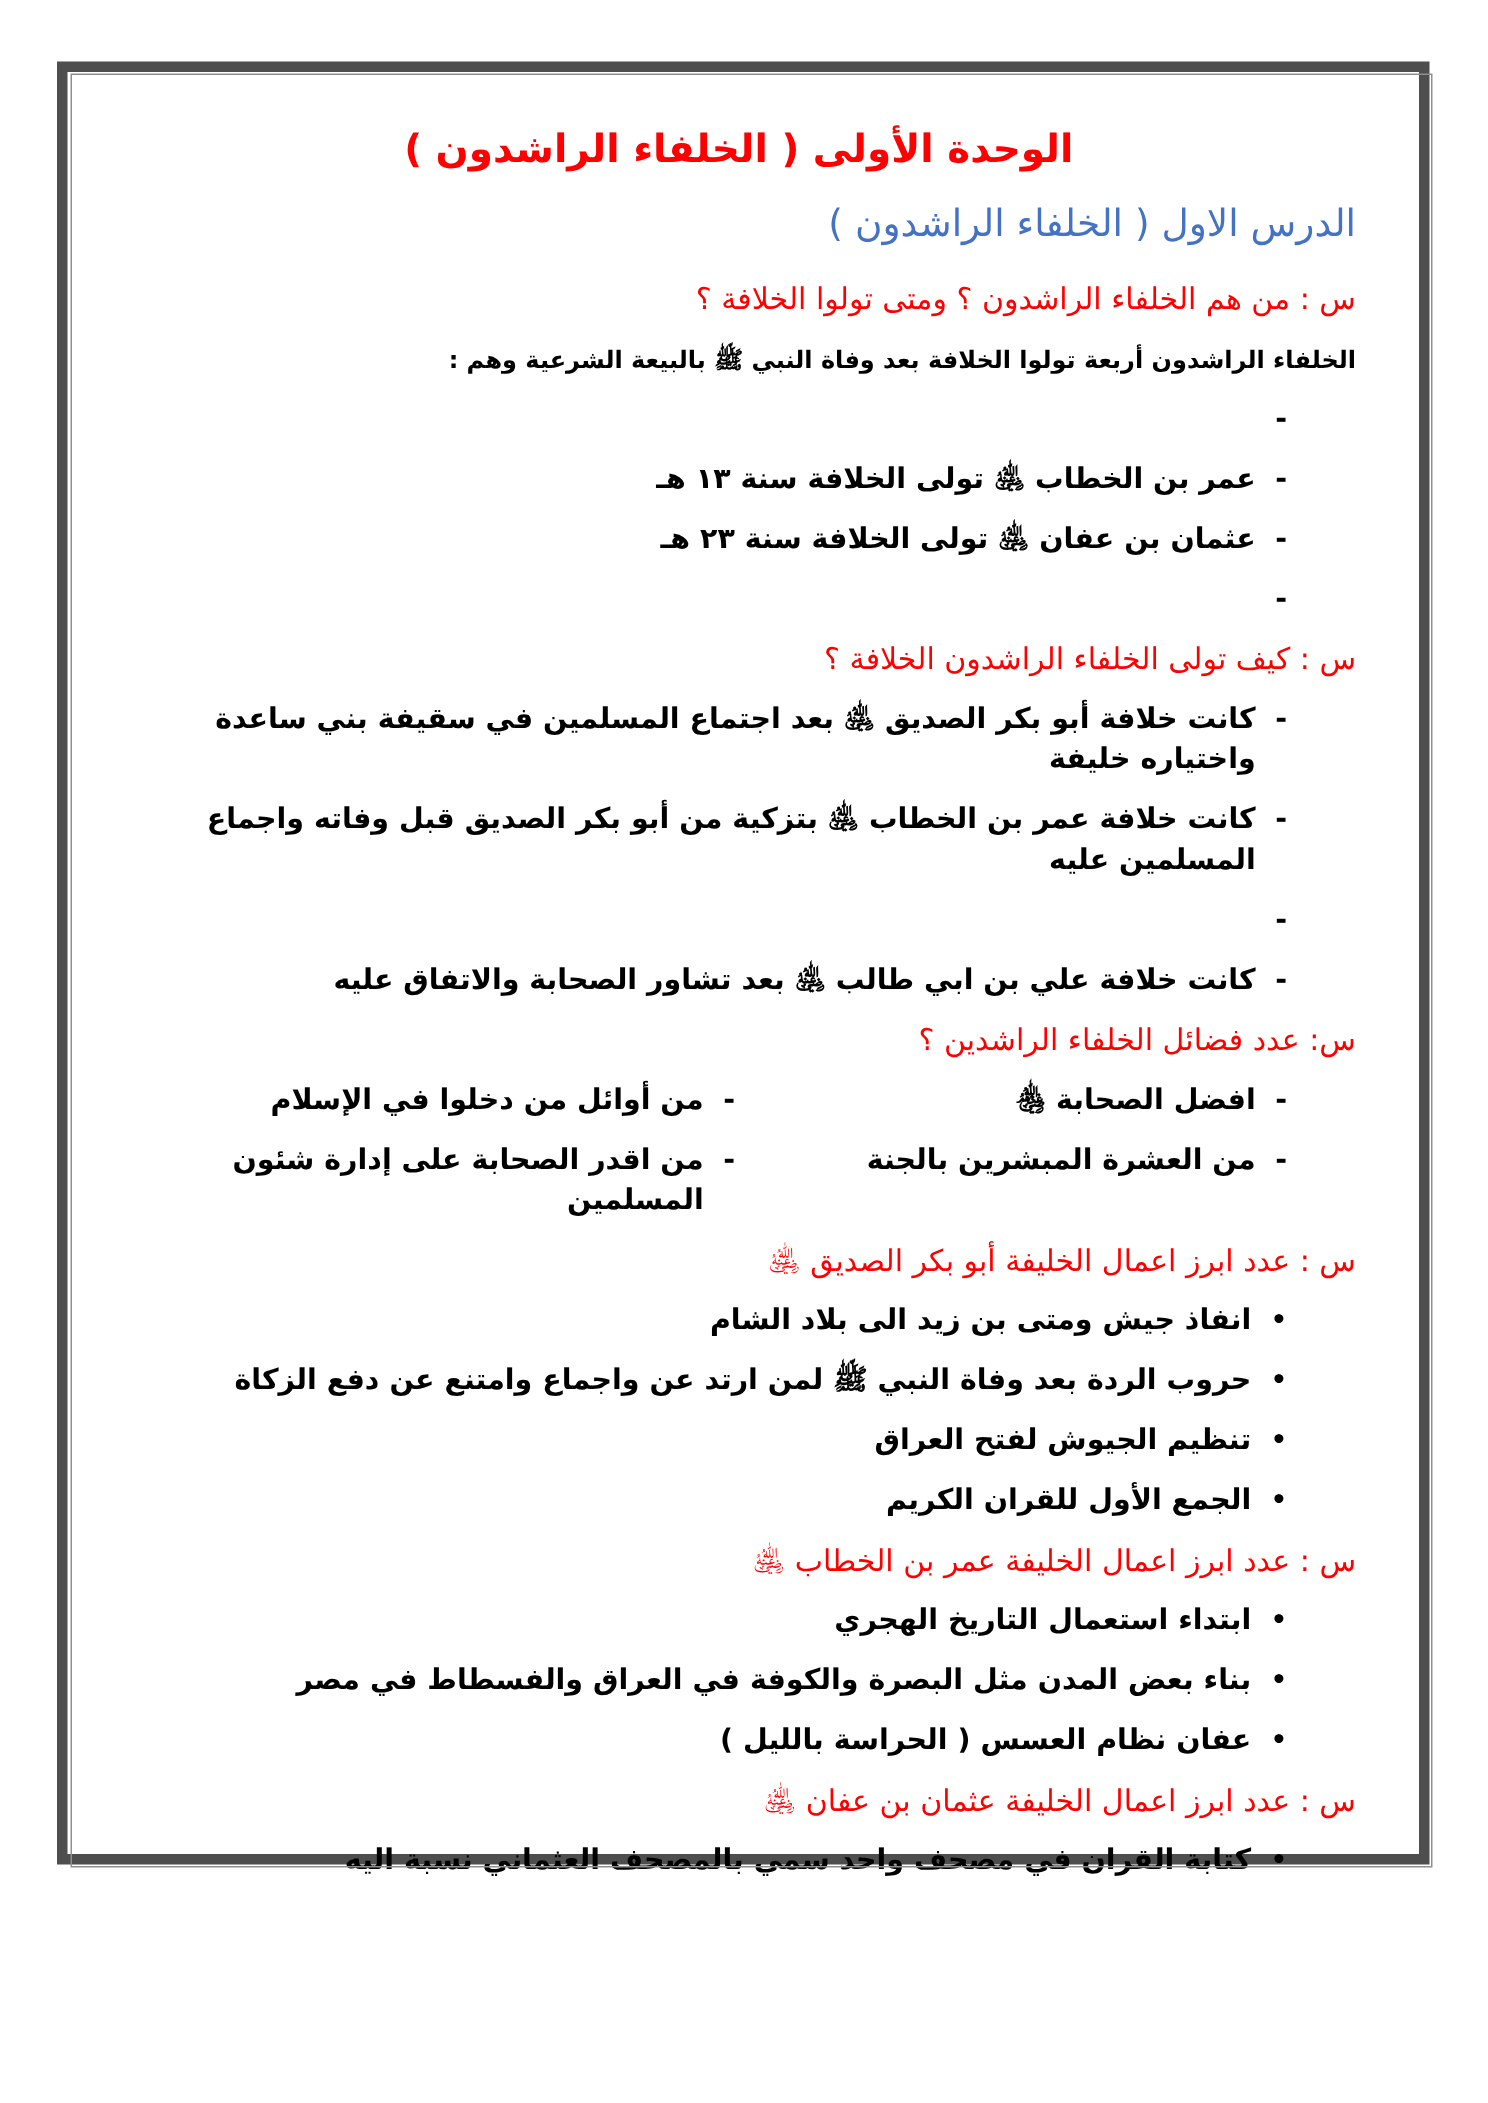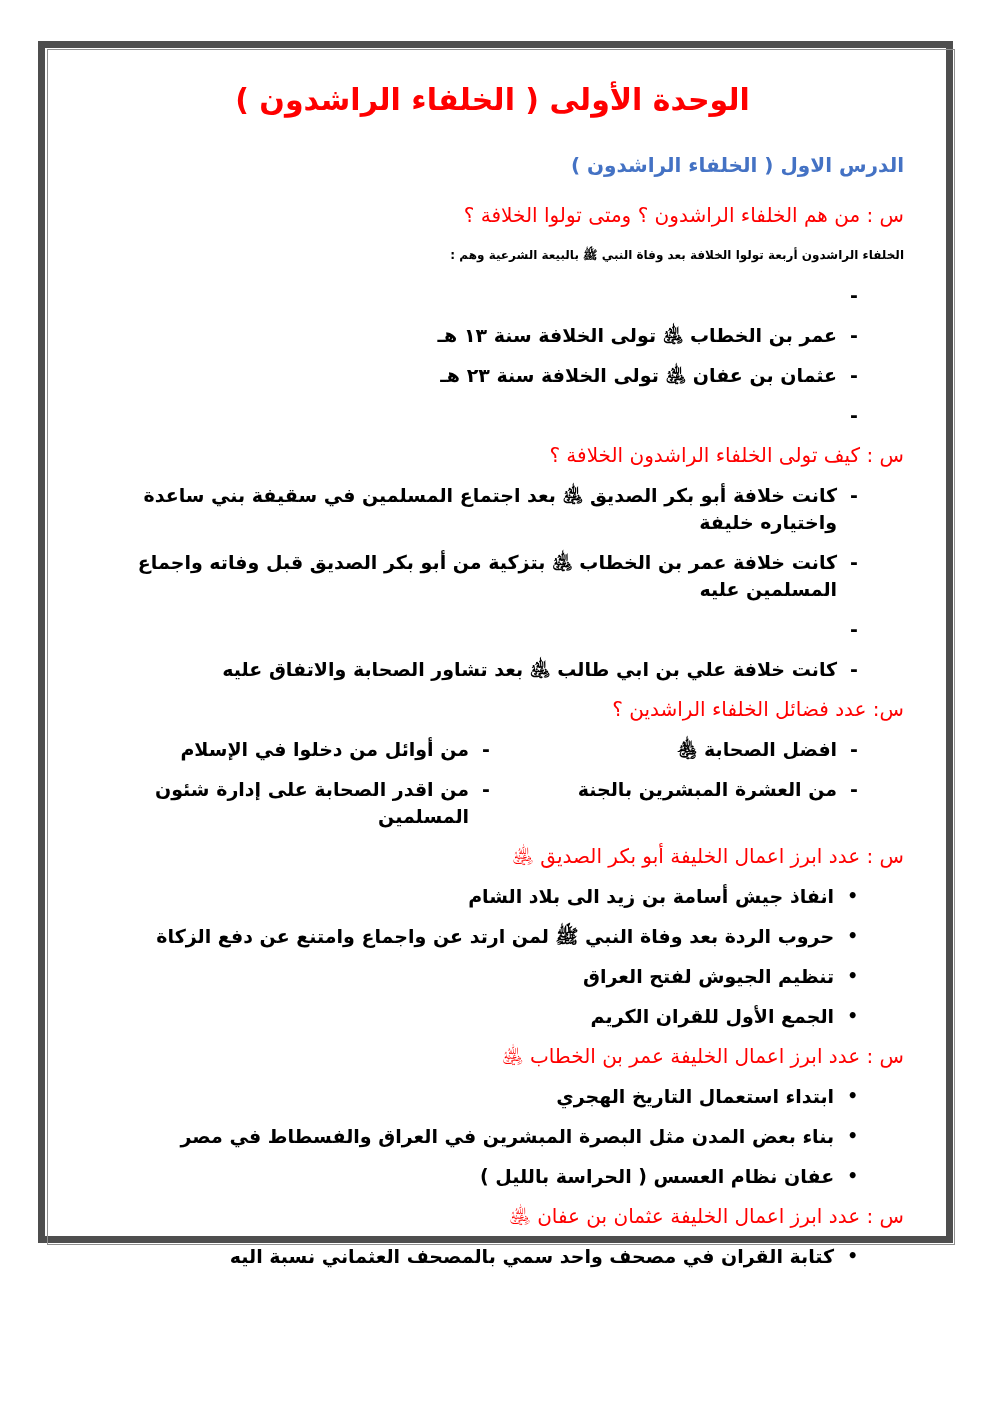--- a/index.html
+++ b/index.html
@@ -15,32 +15,32 @@
     border:7px solid #4e4e4e; background:#ffffff;
   }
   .page-frame::after {
     content:""; position:absolute; top:1px; left:2px; right:-9px; bottom:-9px;
     border:1px solid #8f8f8f; pointer-events:none;
   }
   .content { padding:36px 42px 0 36px; }
 
   .unit-title {
     text-align:center; color:#fe0000; font-weight:bold;
-    font-size:30px; line-height:32px; margin-bottom:32px;
+    font-size:26px; line-height:32px; margin-bottom:16px;
   }
   .lesson-title {
-    color:#4472c4; font-weight:bold;
-    font-size:20px; line-height:34px; margin-bottom:20px;
+    color:#4472c4; font-weight:normal;
+    font-size:25px; line-height:34px; margin-bottom:20px;
   }
   .q {
     color:#fe0000; font-weight:normal; font-size:20px;
     line-height:27px; margin-bottom:13px;
   }
   .para {
-    color:#000; font-weight:bold; font-size:12px;
+    color:#000; font-weight:bold; font-size:16px;
     line-height:27px; margin-bottom:13px;
   }
   .item {
     display:flex; align-items:flex-start; gap:13px;
     padding-right:46px; color:#000; font-weight:bold;
     font-size:19px; line-height:27px; margin-bottom:13px;
   }
   .marker { flex:none; }
   .bullet .marker { font-size:17px; line-height:27px; }
   .virtue-row { display:flex; margin-bottom:13px; }
@@ -119,21 +119,21 @@
           <span>من اقدر الصحابة على إدارة شئون المسلمين</span>
         </div>
       </div>
     </div>
 
     <div class="q">س : عدد ابرز اعمال الخليفة أبو بكر الصديق ﵁</div>
 
     <div>
       <div class="item bullet">
         <span class="marker">•</span>
-        <span>انفاذ جيش أسامة بن زيد الى بلاد الشام</span>
+        <span>انفاذ جيش ومتى بن زيد الى بلاد الشام</span>
       </div>
       <div class="item bullet">
         <span class="marker">•</span>
         <span>حروب الردة بعد وفاة النبي ﷺ لمن ارتد عن واجماع وامتنع عن دفع الزكاة</span>
       </div>
       <div class="item bullet">
         <span class="marker">•</span>
         <span>تنظيم الجيوش لفتح العراق</span>
       </div>
       <div class="item bullet">
@@ -144,21 +144,21 @@
 
     <div class="q">س : عدد ابرز اعمال الخليفة عمر بن الخطاب ﵁</div>
 
     <div>
       <div class="item bullet">
         <span class="marker">•</span>
         <span>ابتداء استعمال التاريخ الهجري</span>
       </div>
       <div class="item bullet">
         <span class="marker">•</span>
-        <span>بناء بعض المدن مثل البصرة المبشرين في العراق والفسطاط في مصر</span>
+        <span>بناء بعض المدن مثل البصرة والكوفة في العراق والفسطاط في مصر</span>
       </div>
       <div class="item bullet">
         <span class="marker">•</span>
         <span>عفان نظام العسس ( الحراسة بالليل )</span>
       </div>
     </div>
 
     <div class="q">س : عدد ابرز اعمال الخليفة عثمان بن عفان ﵁</div>
 
     <div>

